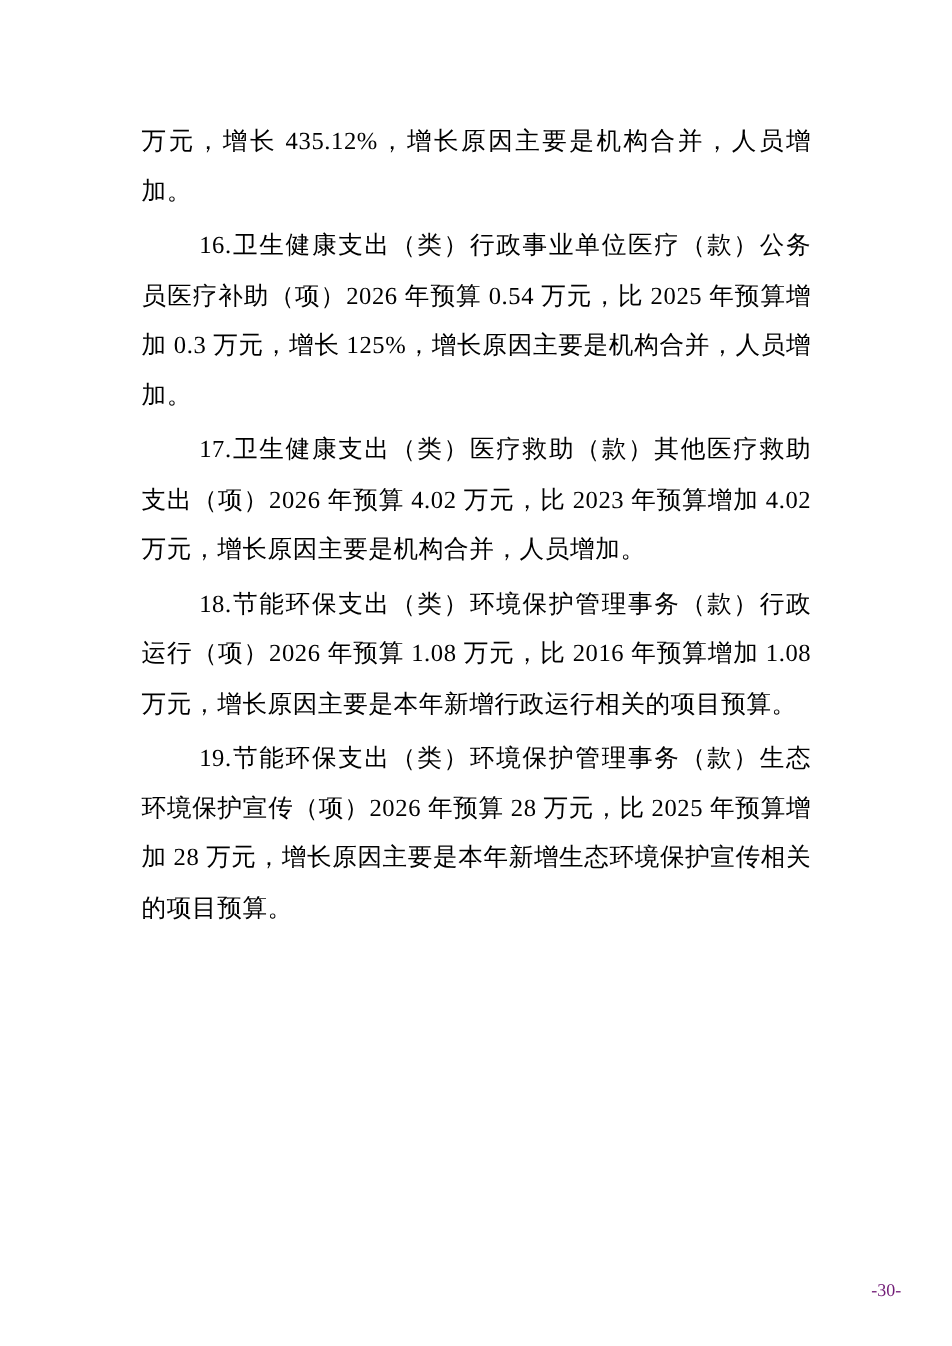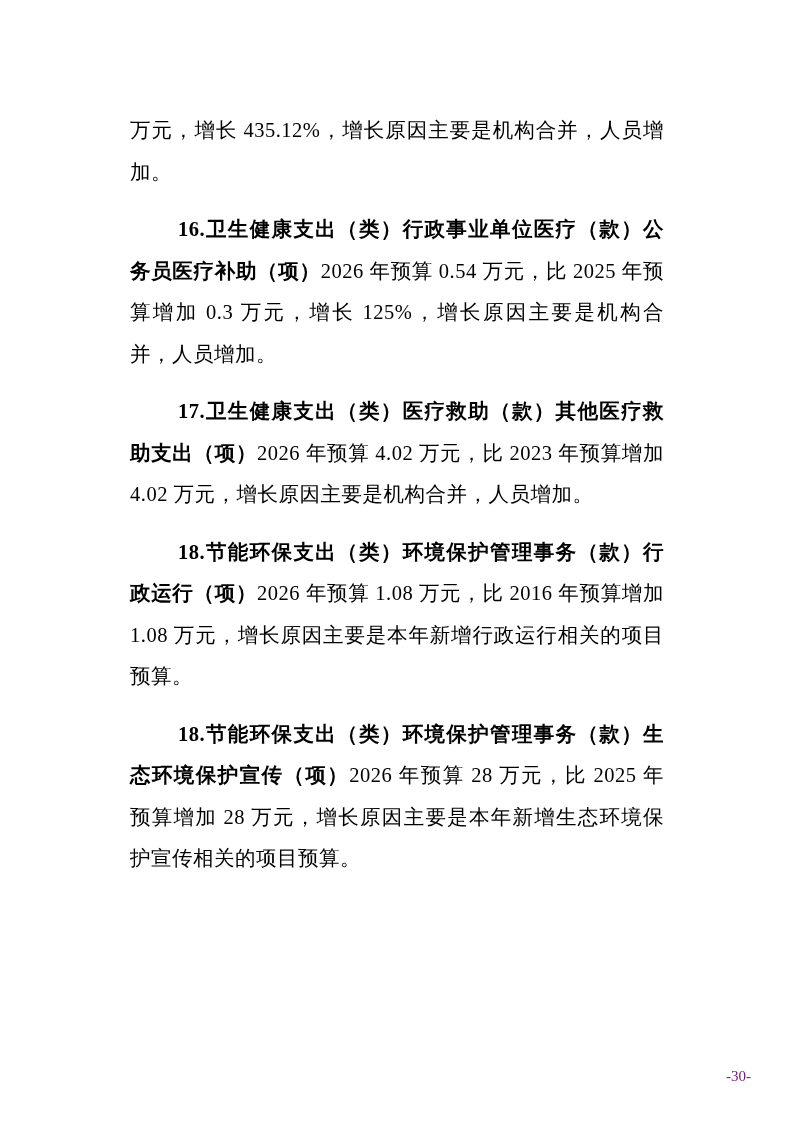--- a/index.html
+++ b/index.html
@@ -16,33 +16,33 @@
     font-family: "Liberation Serif", "DejaVu Serif", serif;
     color: #000000;
   }
   .doc-body {
     position: absolute;
     left: 114px;
     top: 94px;
     width: 566px;
   }
   .para {
-    margin: 16px;
+    margin: 4px;
     font-size: 20.5px;
     line-height: 41.5px;
     text-align: justify;
     text-justify: inter-character;
     letter-spacing: 0.5px;
     word-break: break-all;
   }
   .para.indented {
     text-indent: 48px;
   }
   .para .lead {
-    font-weight: 700;
+    font-weight: 400;
   }
   .page-number {
     position: absolute;
     left: 726px;
     top: 1066px;
     font-size: 15px;
     line-height: 20px;
     color: #701a75;
     font-family: "Liberation Serif", "DejaVu Serif", serif;
   }
@@ -55,21 +55,21 @@
   <div class="doc-body">
 
     <p class="para"><span class="rest">万元，增长 435.12%，增长原因主要是机构合并，人员增加。</span></p>
 
     <p class="para indented"><span class="lead">16.卫生健康支出（类）行政事业单位医疗（款）公务员医疗补助（项）</span><span class="rest">2026 年预算 0.54 万元，比 2025 年预算增加 0.3 万元，增长 125%，增长原因主要是机构合并，人员增加。</span></p>
 
     <p class="para indented"><span class="lead">17.卫生健康支出（类）医疗救助（款）其他医疗救助支出（项）</span><span class="rest">2026 年预算 4.02 万元，比 2023 年预算增加 4.02 万元，增长原因主要是机构合并，人员增加。</span></p>
 
     <p class="para indented"><span class="lead">18.节能环保支出（类）环境保护管理事务（款）行政运行（项）</span><span class="rest">2026 年预算 1.08 万元，比 2016 年预算增加 1.08 万元，增长原因主要是本年新增行政运行相关的项目预算。</span></p>
 
-    <p class="para indented"><span class="lead">18.节能环保支出（类）环境保护管理事务（款）生态环境保护宣传（项）</span><span class="rest">2026 年预算 28 万元，比 2025 年预算增加 28 万元，增长原因主要是本年新增生态环境保护宣传相关的项目预算。</span></p>
+    <p class="para indented"><span class="lead">19.节能环保支出（类）环境保护管理事务（款）生态环境保护宣传（项）</span><span class="rest">2026 年预算 28 万元，比 2025 年预算增加 28 万元，增长原因主要是本年新增生态环境保护宣传相关的项目预算。</span></p>
 
 
 
   </div>
 
   <div class="page-number">-30-</div>
 
 </div>
 
 </body></html>

